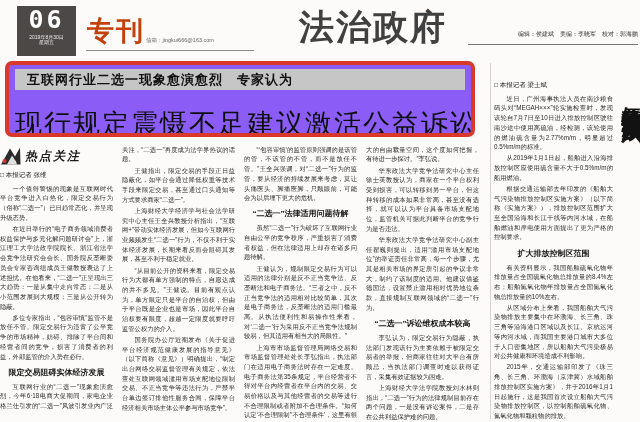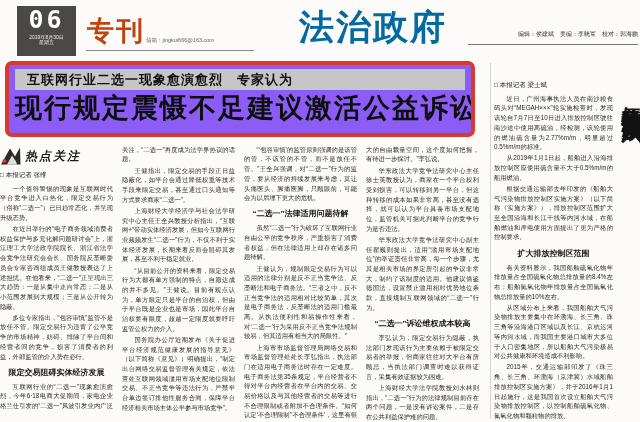--- a/index.html
+++ b/index.html
@@ -35,21 +35,21 @@
   }
   .email-wrap{
     position:absolute;left:146px;top:36px;width:260px;
     transform:scale(0.5);transform-origin:0 0;
     font-size:11px;color:#666;
   }
   .rule-left{position:absolute;left:86px;top:50px;width:168px;height:1px;background:#8a8a8a;}
   .masthead{
     position:absolute;left:278px;top:4px;width:190px;text-align:center;
   }
-  .masthead .cn{font-size:35px;font-weight:bold;letter-spacing:2px;color:#0369a1;}
+  .masthead .cn{font-size:35px;font-weight:bold;letter-spacing:2px;color:#404040;}
   .masthead .en{
     display:flex;align-items:center;gap:6px;margin-top:2px;
     font-size:8px;font-weight:bold;letter-spacing:3px;color:#222;
   }
   .masthead .en::before,.masthead .en::after{
     content:"";flex:1;height:1px;background:#444;
   }
   .staff-wrap{
     position:absolute;right:2px;top:30px;width:340px;
     transform:scale(0.5);transform-origin:top right;
@@ -61,22 +61,22 @@
     position:absolute;left:5px;top:61px;width:470px;height:76px;
     border:4px solid var(--accent);border-radius:7px;background:#8b5cf6;
     padding:4px 6px 0 6px;overflow:hidden;
   }
   .kicker{
     background:var(--kicker-bg);height:21px;line-height:21px;
     font-size:13px;font-weight:bold;color:#101010;padding-left:12px;
     letter-spacing:1px;
   }
   .headline{
-    margin-top:0;text-align:right;
-    font-size:27px;font-weight:bold;color:#0e0e0e;letter-spacing:2px;
+    margin-top:16px;text-align:right;
+    font-size:27px;font-weight:normal;color:#0e0e0e;letter-spacing:2px;
     white-space:nowrap;
   }
   
   .article-outer{position:absolute;overflow:hidden;}
   .article-inner{
     transform:scale(0.5);transform-origin:0 0;
     font-size:12.6px;line-height:1.54;text-align:justify;color:#2a2a2a;
   }
   #main-outer{left:0;top:145px;width:479px;height:277px;}
   #main-inner{width:958px;height:554px;column-count:4;column-gap:18px;}

